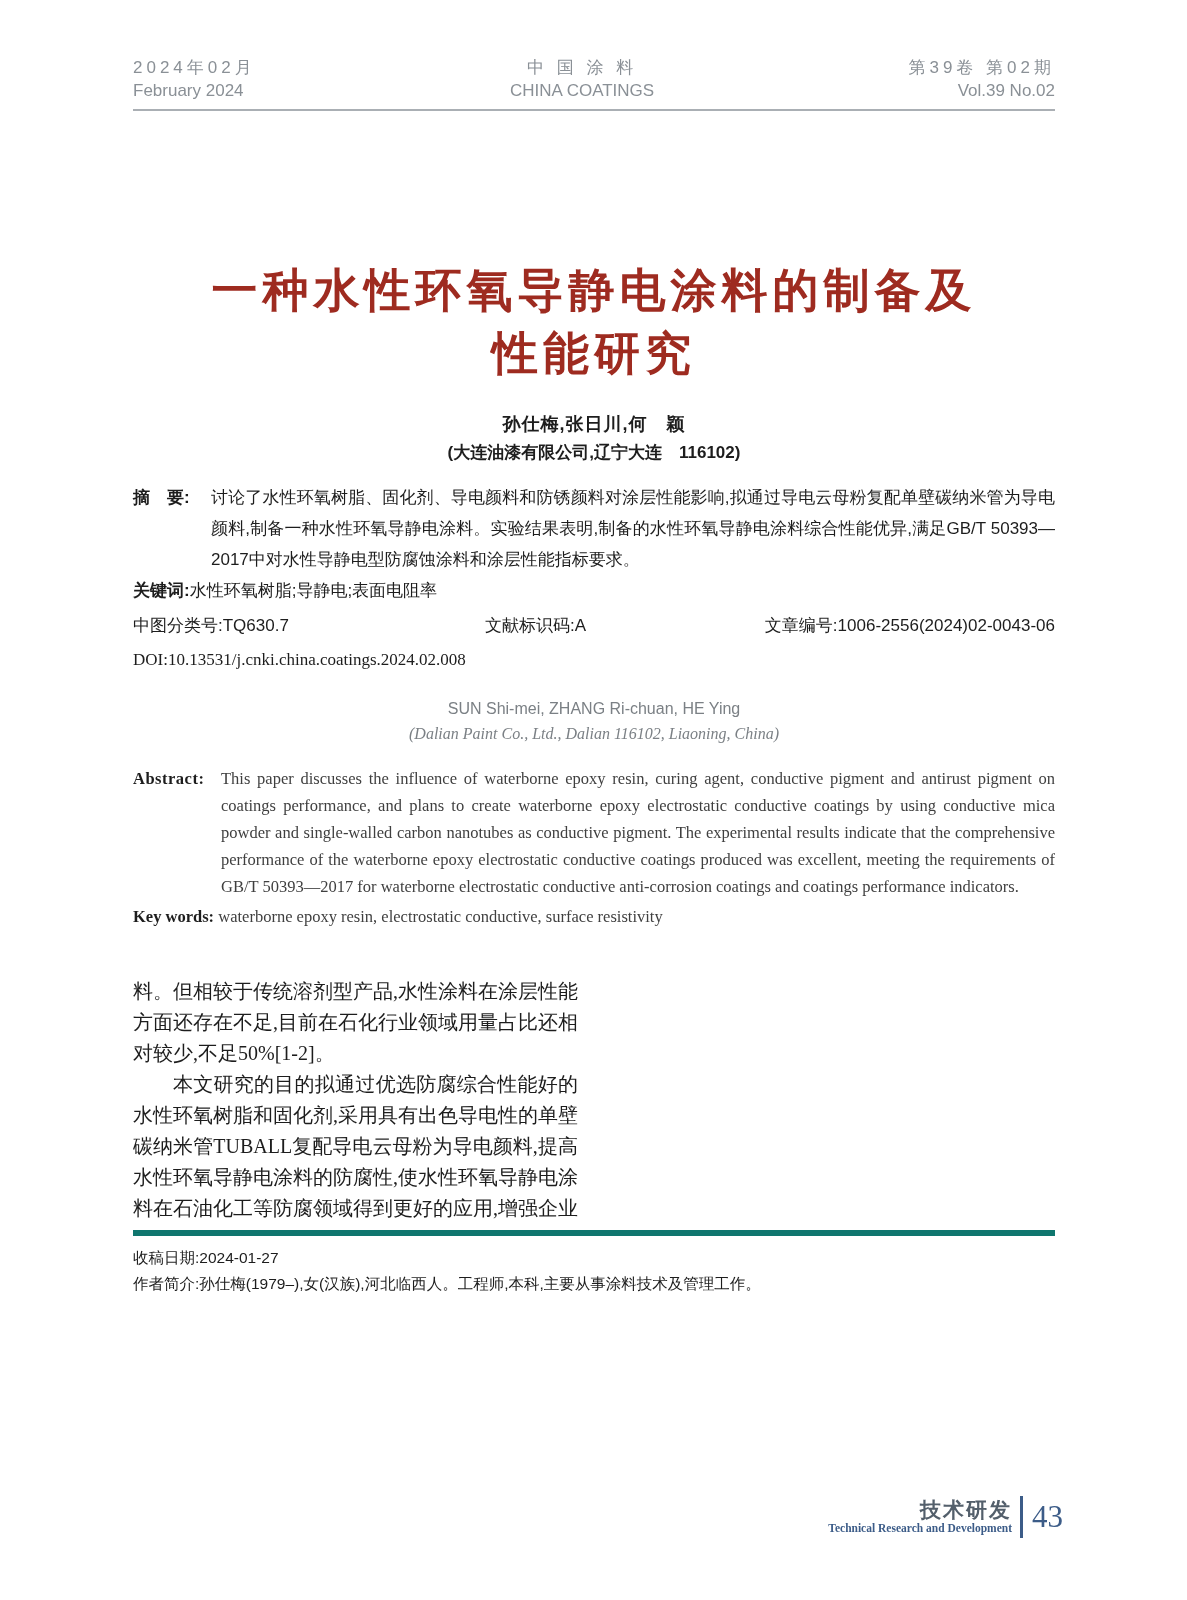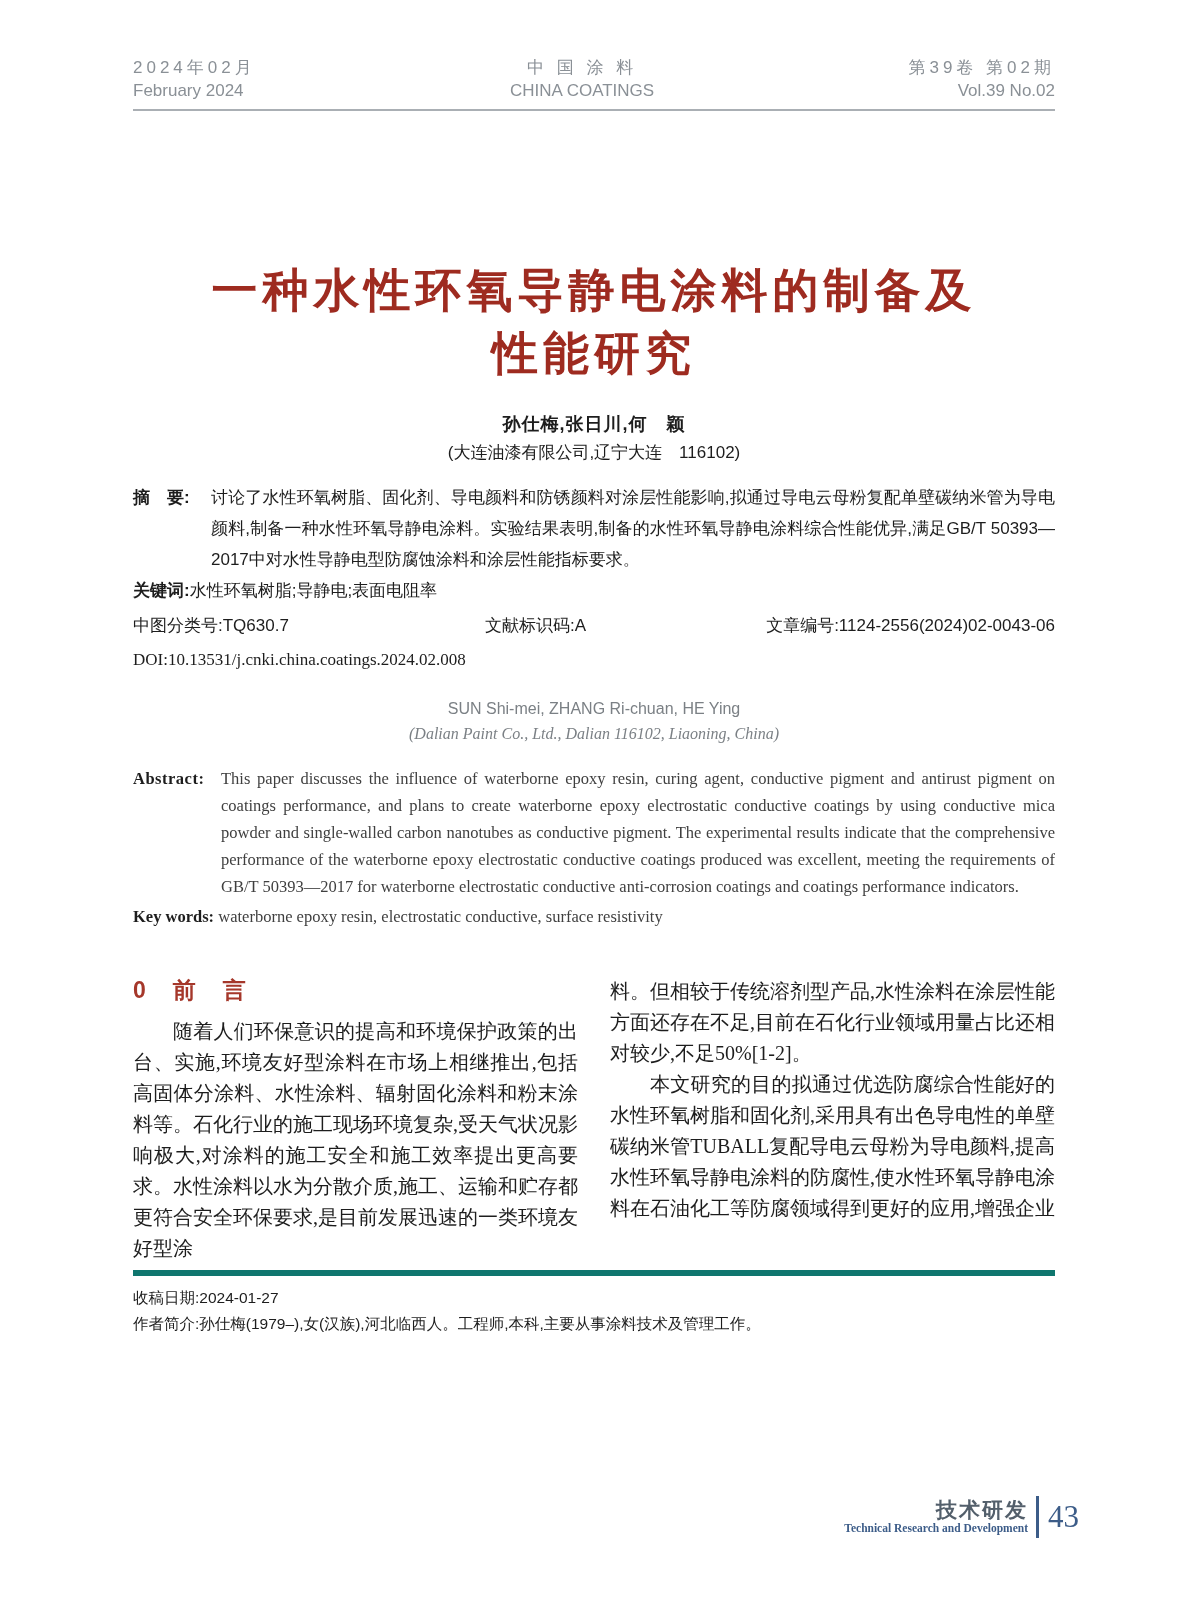--- a/index.html
+++ b/index.html
@@ -26,21 +26,21 @@
   .runhead .right{text-align:right;}
   .runhead .cn{letter-spacing:4px;}
 
   
   .title-cn{
     margin-top:148px;text-align:center;
     color:#9e2b20;font-weight:bold;
     font-size:46px;line-height:63px;letter-spacing:5px;
   }
   .authors-cn{margin-top:27px;text-align:center;font-size:18px;font-weight:600;letter-spacing:1px;}
-  .affil-cn{margin-top:5px;text-align:center;font-size:17px;}
+  .affil-cn{margin-top:5px;text-align:center;font-size:17px;font-weight:bold;}
 
   
   .hang{position:relative;text-align:justify;}
   .hang .hang-label{position:absolute;left:0;top:0;font-weight:bold;white-space:nowrap;}
   .abstract-cn{margin-top:18px;padding-left:78px;font-size:17px;line-height:31px;}
   .kw-cn{font-size:17px;line-height:31px;}
   .kw-cn .lbl{font-weight:bold;}
 
   .meta-row{margin-top:7px;display:flex;font-size:17px;line-height:26px;}
   .meta-row .m1{width:352px;}
@@ -83,21 +83,21 @@
   .body-p.indent{text-indent:2em;}
 
   
   .footnote{
     margin-top:6px;border-top:6px solid #0f766e;padding-top:9px;
     font-size:15.5px;line-height:26px;
   }
 
   
   .corner{
-    position:absolute;top:1496px;right:108px;
+    position:absolute;top:1496px;right:124px;
     display:flex;align-items:center;
   }
   .corner .labels{text-align:right;}
   .corner .cn{color:#535f6b;font-weight:bold;font-size:21px;line-height:23px;letter-spacing:2px;}
   .corner .en{color:#3c5c88;font-family:"Liberation Serif",serif;font-weight:bold;font-size:11.5px;line-height:15px;}
   .corner .bar{width:3px;height:42px;background:#3c5c88;margin:0 9px 0 8px;}
   .corner .pageno{color:#3c5c88;font-family:"Liberation Serif",serif;font-size:31px;line-height:42px;}
 </style>
 </head>
 <body>
@@ -137,43 +137,39 @@
     </div>
 
     <div class="meta-row">
       <div class="m1">
         <span class="lbl">中图分类号:</span><span>TQ630.7</span>
       </div>
       <div class="m2">
         <span class="lbl">文献标识码:</span><span>A</span>
       </div>
       <div class="m3">
-        <span class="lbl">文章编号:</span><span>1124-2556(2024)02-0043-06</span>
+        <span class="lbl">文章编号:</span><span>1006-2556(2024)02-0043-06</span>
       </div>
     </div>
     <div class="doi">DOI:10.13531/j.cnki.china.coatings.2024.02.008</div>
 
 
     <div class="authors-en">SUN Shi-mei, ZHANG Ri-chuan, HE Ying</div>
     <div class="affil-en">(Dalian Paint Co., Ltd., Dalian 116102, Liaoning, China)</div>
 
     <div class="abstract-en hang">
       <span class="hang-label">Abstract:</span>
       <span>This paper discusses the influence of waterborne epoxy resin, curing agent, conductive pigment and antirust pigment on coatings performance, and plans to create waterborne epoxy electrostatic conductive coatings by using conductive mica powder and single-walled carbon nanotubes as conductive pigment. The experimental results indicate that the comprehensive performance of the waterborne epoxy electrostatic conductive coatings produced was excellent, meeting the requirements of GB/T 50393—2017 for waterborne electrostatic conductive anti-corrosion coatings and coatings performance indicators.</span>
     </div>
     <div class="kw-en">
       <span class="lbl">Key words:</span>
       <span>waterborne epoxy resin, electrostatic conductive, surface resistivity</span>
     </div>
 
     <div class="cols">
-      <div class="col left">
-        <div class="sec-head">0　前　言</div>
-        <p class="body-p indent">随着人们环保意识的提高和环境保护政策的出台、实施,环境友好型涂料在市场上相继推出,包括高固体分涂料、水性涂料、辐射固化涂料和粉末涂料等。石化行业的施工现场环境复杂,受天气状况影响极大,对涂料的施工安全和施工效率提出更高要求。水性涂料以水为分散介质,施工、运输和贮存都更符合安全环保要求,是目前发展迅速的一类环境友好型涂</p>
-      </div>
       <div class="col right">
         <p class="body-p">料。但相较于传统溶剂型产品,水性涂料在涂层性能方面还存在不足,目前在石化行业领域用量占比还相对较少,不足50%[1-2]。</p>
         <p class="body-p indent">本文研究的目的拟通过优选防腐综合性能好的水性环氧树脂和固化剂,采用具有出色导电性的单壁碳纳米管TUBALL复配导电云母粉为导电颜料,提高水性环氧导静电涂料的防腐性,使水性环氧导静电涂料在石油化工等防腐领域得到更好的应用,增强企业</p>
       </div>
     </div>
 
     <div class="footnote">
       <div>
         <span>收稿日期:</span><span>2024-01-27</span>
       </div>

